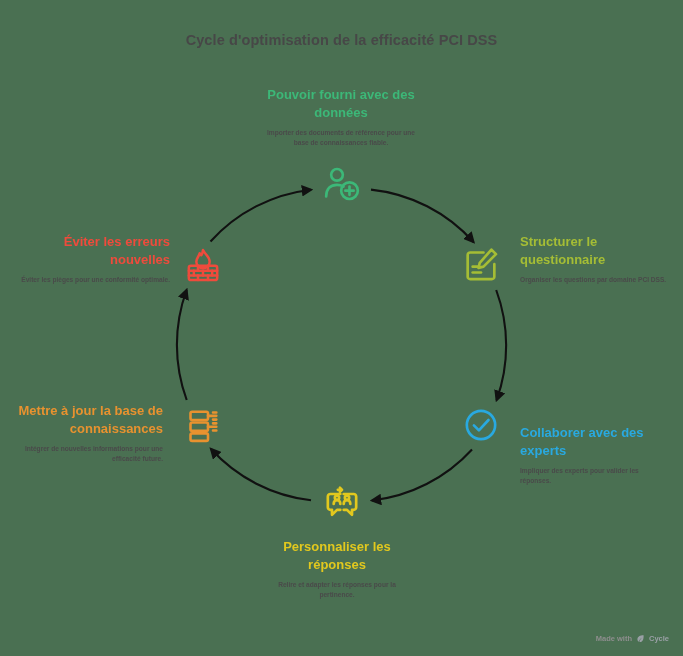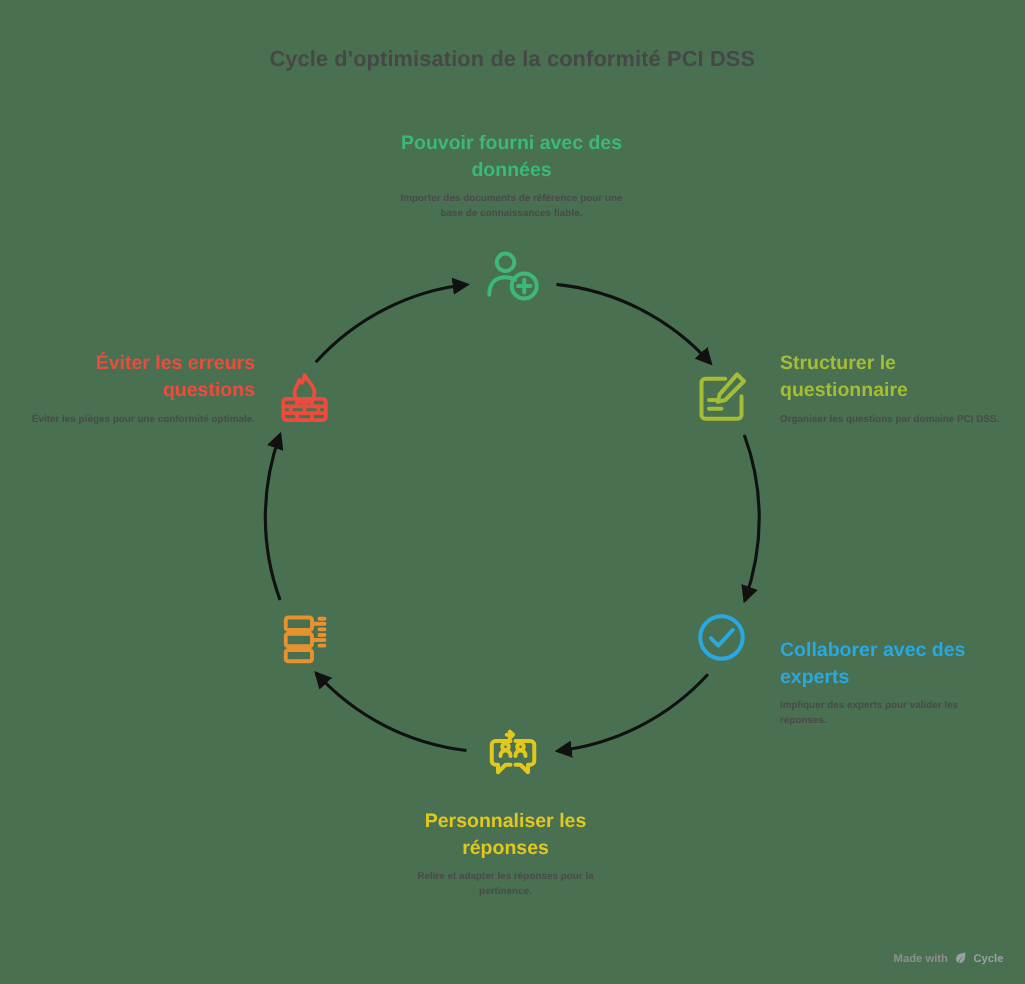--- a/index.html
+++ b/index.html
@@ -78,21 +78,21 @@
   }
   #footer .made { color: #8e8e8e; }
   #footer .brand { color: #9aa0a6; }
   #footer .leaf { display: block; }
 </style>
 </head>
 <body>
 
 <div id="canvas">
 
-  <div id="title">Cycle d'optimisation de la conformité PCI DSS</div>
+  <div id="title">Cycle d'optimisation de la efficacité PCI DSS</div>
 
   <svg id="wheel-svg" viewBox="0 0 683 656">
     <defs>
       <marker id="ah" viewBox="0 0 10 10" refX="8" refY="5" markerWidth="5.5" markerHeight="5.5" orient="auto-start-reverse">
         <path d="M 0 0 L 10 5 L 0 10 z" fill="#111111"></path>
       </marker>
     </defs>
     <g fill="none" stroke="#111111" stroke-width="2.1" stroke-linecap="butt" marker-end="url(#ah)">
 
       <path d="M 371.0 189.6 A 160 160 0 0 1 473.5 242.0"></path>
@@ -174,33 +174,37 @@
     <svg width="40" height="40" viewBox="0 0 48 48">
       <g fill="none" stroke="#e8922f" stroke-width="3.1" stroke-linecap="round" stroke-linejoin="round">
         <rect x="9" y="8" width="21" height="10" rx="2"></rect>
         <rect x="9" y="21" width="21" height="10" rx="2"></rect>
         <rect x="9" y="34" width="21" height="9" rx="2"></rect>
         <path d="M30 13 L40 13 M30 26 L40 26"></path>
         <path d="M36 9 L40 9 M36 17.5 L40 17.5 M36 22 L40 22 M36 30.5 L40 30.5"></path>
       </g>
     </svg>
   </div>
+  <div class="label lab-left" style="left:13px; top:402px;">
+    <div class="lab-title" style="color:#e8922f;">Mettre à jour la base de connaissances</div>
+    <div class="lab-desc">Intégrer de nouvelles informations pour une efficacité future.</div>
+  </div>
 
   <div class="node" style="left:177px; top:239px;">
     <svg width="40" height="40" viewBox="0 0 48 48">
       <g fill="none" stroke="#ef4b3c" stroke-width="3.0" stroke-linecap="round" stroke-linejoin="round">
         <path d="M24 6 C27 12 32 14 32 20 C32 24.4 28.4 28 24 28 C19.6 28 16 24.4 16 20 C16 16 19 14 20 10 C21.5 13 22.5 14 24 6 Z"></path>
         <rect x="7" y="25" width="34" height="17" rx="2.5"></rect>
         <path d="M7 31 L41 31 M7 36.5 L41 36.5"></path>
         <path d="M18 25 L18 31 M30 25 L30 31 M13 31 L13 36.5 M24 31 L24 36.5 M35 31 L35 36.5 M18 36.5 L18 42 M30 36.5 L30 42"></path>
       </g>
     </svg>
   </div>
   <div class="label lab-left" style="left:20px; top:233px;">
-    <div class="lab-title" style="color:#ef4b3c;">Éviter les erreurs questions</div>
+    <div class="lab-title" style="color:#ef4b3c;">Éviter les erreurs nouvelles</div>
     <div class="lab-desc">Éviter les pièges pour une conformité optimale.</div>
   </div>
 
   <div id="footer">
     <span class="made">Made with</span>
     <svg class="leaf" width="9" height="9" viewBox="0 0 16 16">
       <path d="M13.5 2 C7 2 2.5 4.5 2.5 9.5 C2.5 11.5 3.5 13 5 13.8 C6 10 8.5 7.5 11.5 6.2 C9 8 6.8 10.4 6 14 C10.5 14.8 14 11 13.5 2 Z" fill="#9aa0a6"></path>
     </svg>
     <span class="brand">Cycle</span>
   </div>

